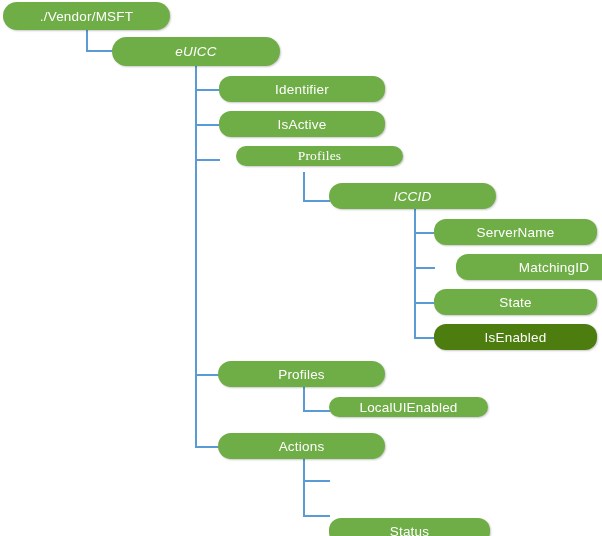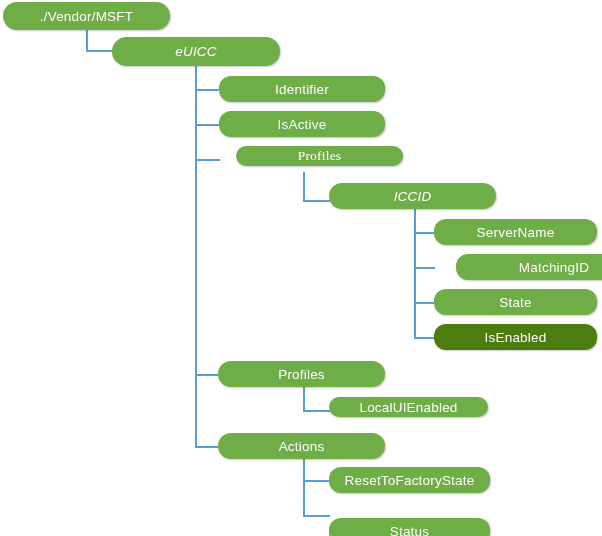--- a/index.html
+++ b/index.html
@@ -113,21 +113,18 @@
   </div>
 
   <div class="node green rect" style="left:329px;top:397px;width:159px;height:20px;">
     <span>LocalUIEnabled</span>
   </div>
 
   <div class="node green rounded" style="left:218px;top:433px;width:167px;height:26px;">
     <span>Actions</span>
   </div>
 
-  <div class="node green rect" style="left:329px;top:467px;width:161px;height:26px;">
-    <span>ResetToFactoryState</span>
-  </div>
 
   <div class="node green rect" style="left:329px;top:518px;width:161px;height:26px;">
     <span>Status</span>
   </div>
 
 </div>
 
 </body></html>

